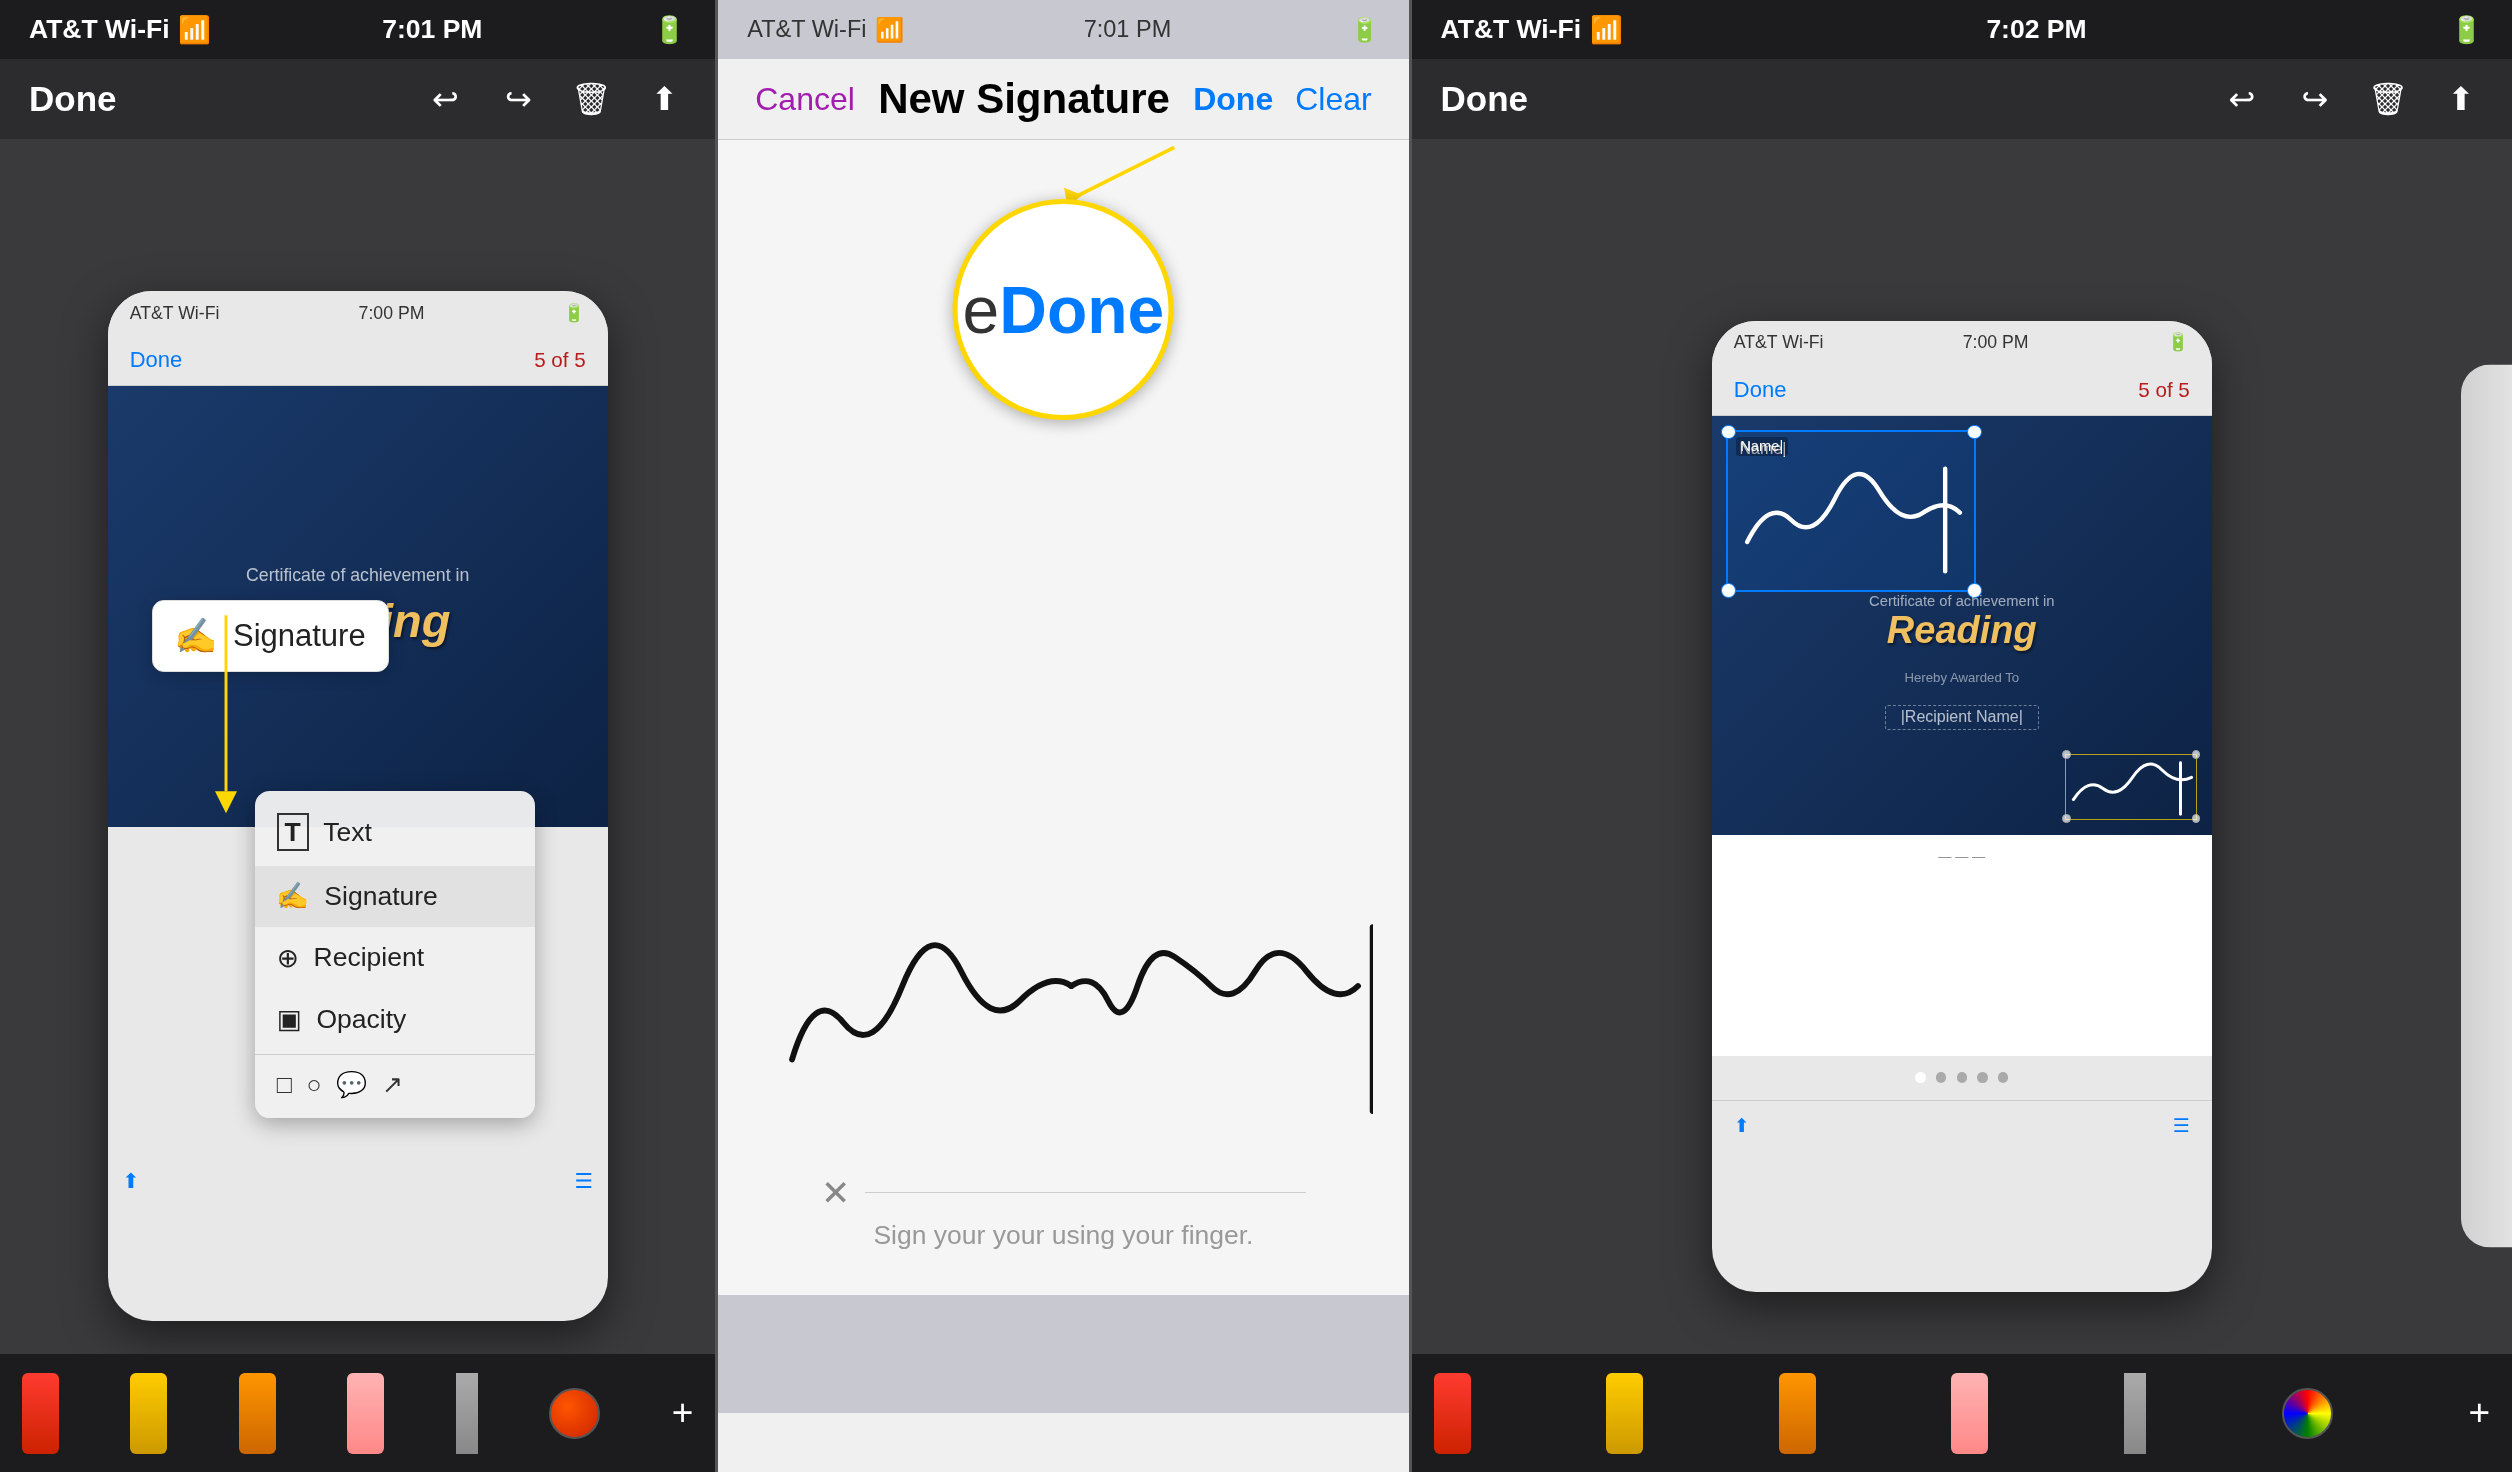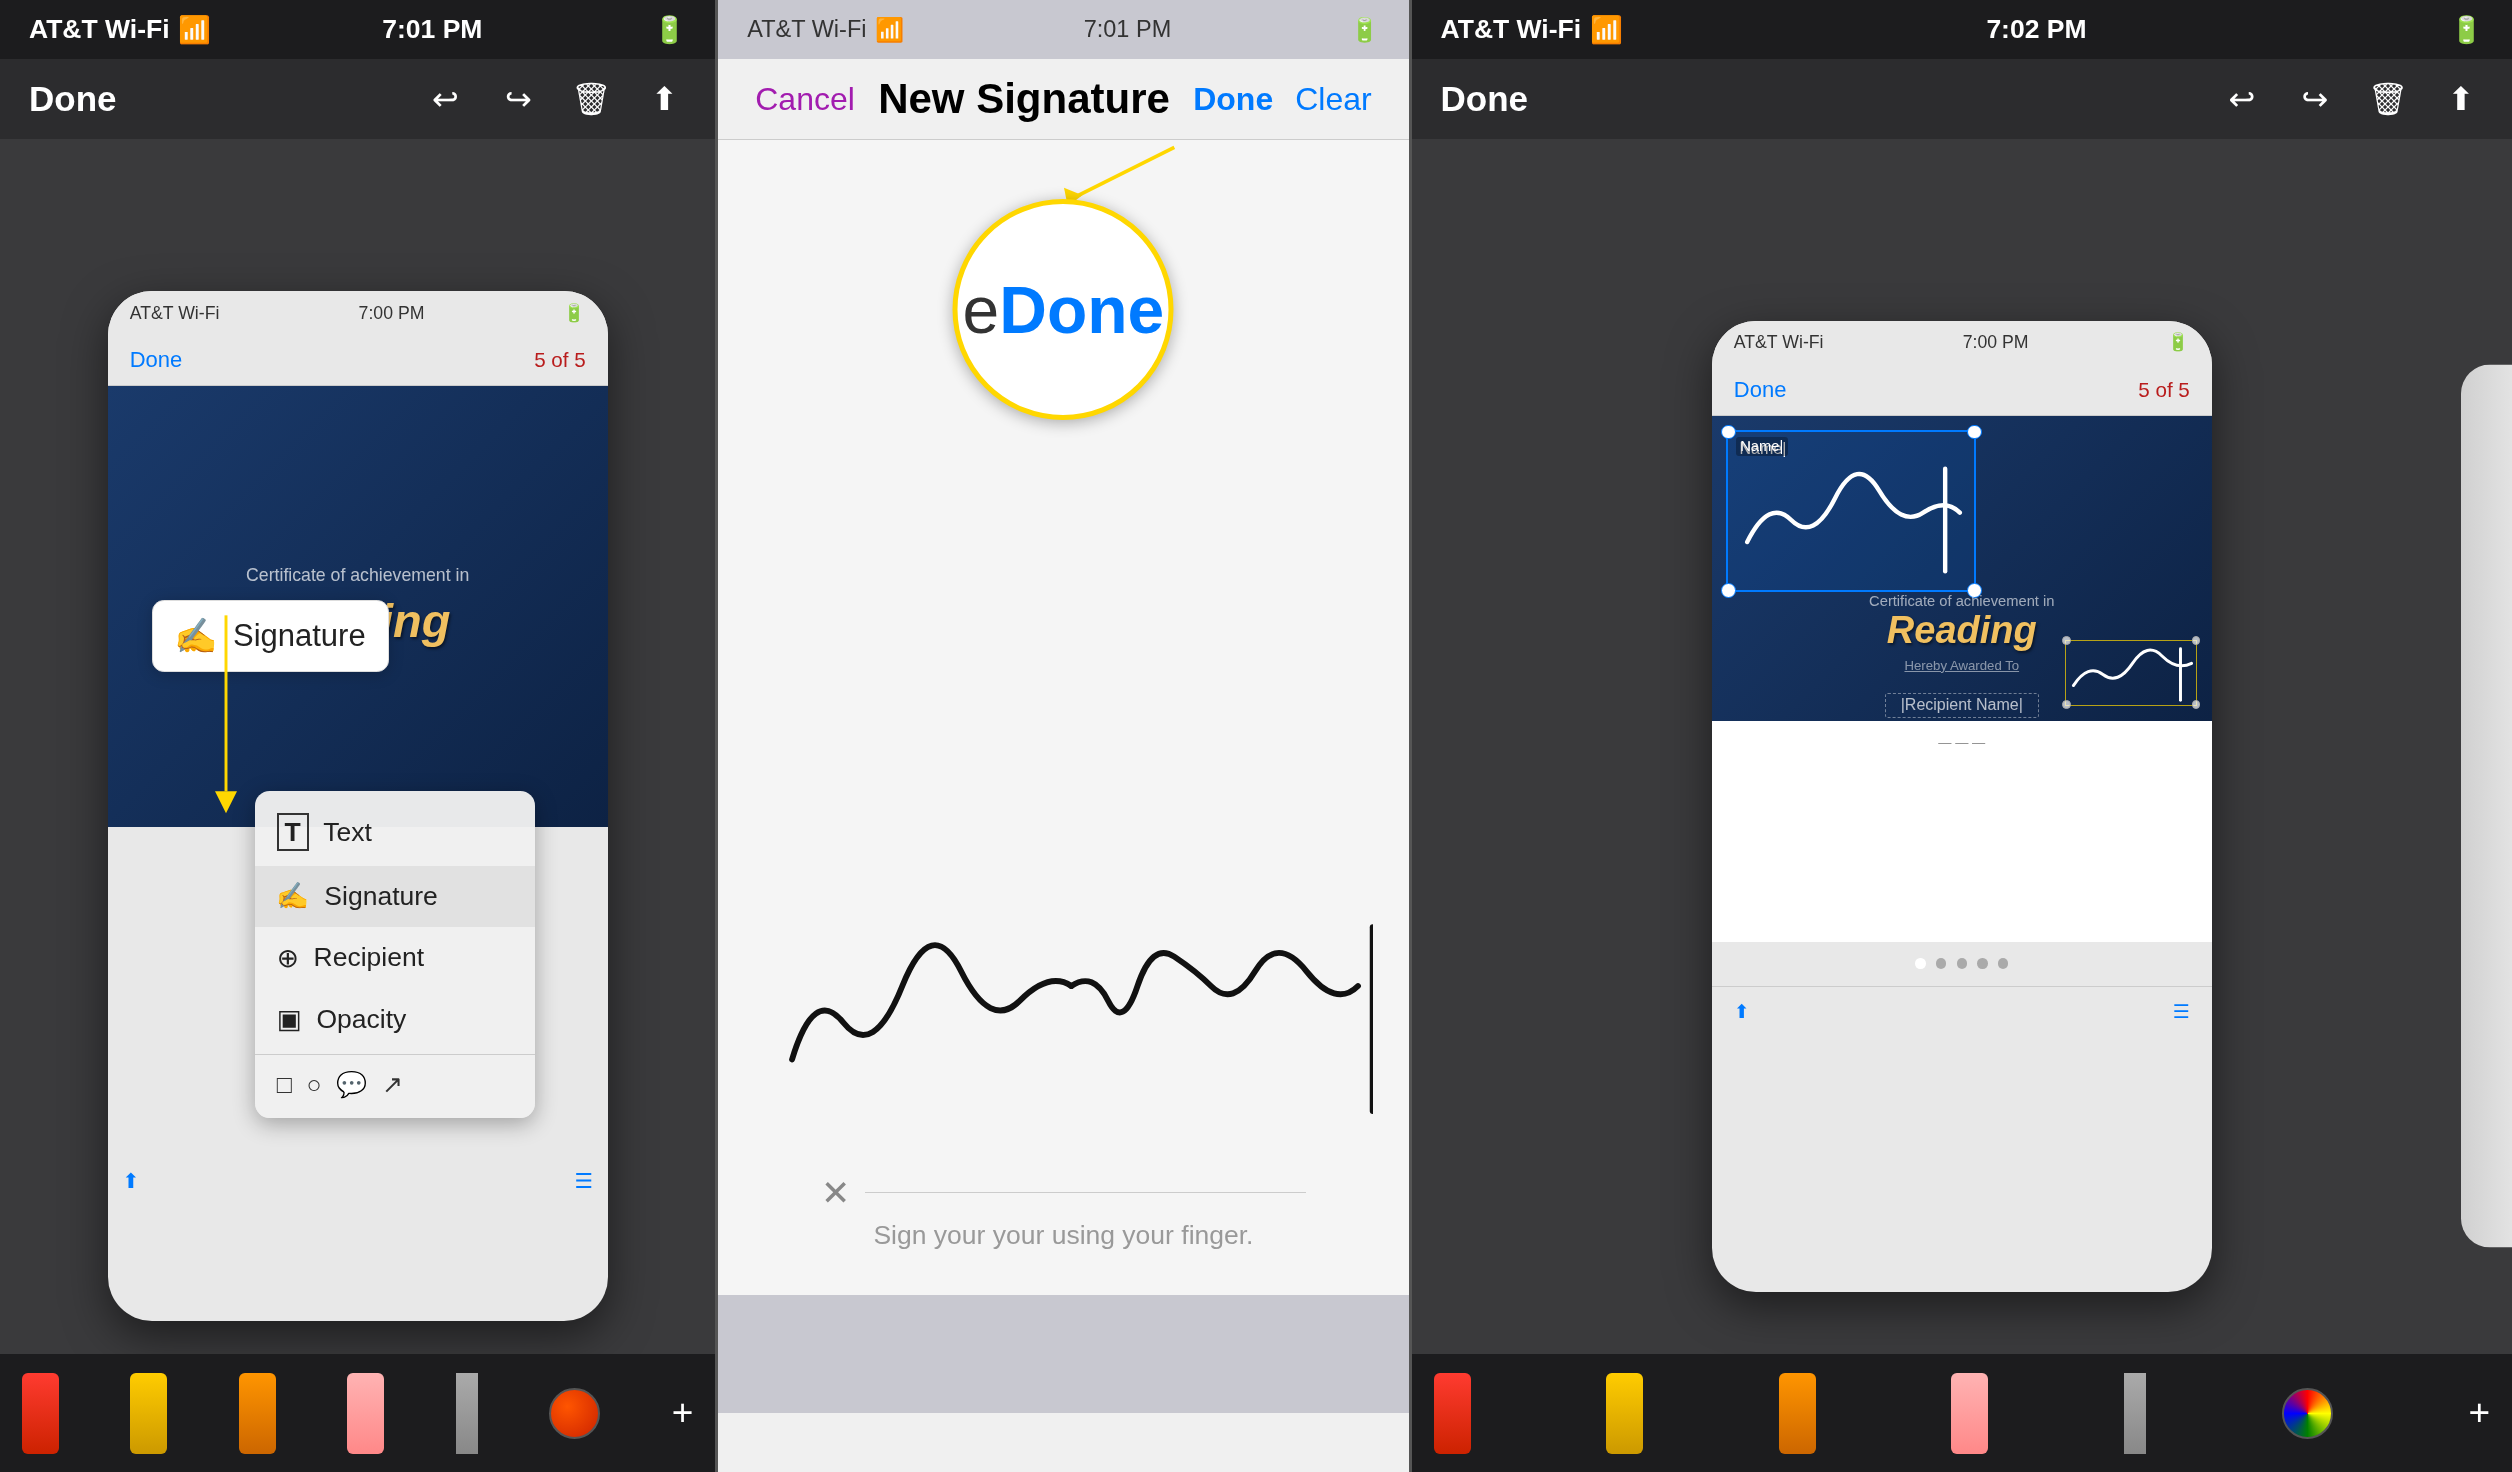--- a/index.html
+++ b/index.html
@@ -326,21 +326,21 @@
       height: 971px;
       background: #e8e8e8;
       border-radius: 44px;
       overflow: hidden;
       position: relative;
       box-shadow: 0 14.7px 44px rgba(0,0,0,0.5);
     }
 
     .cert-area-3 {
       width: 100%;
-      height: 305px;
+      height: 419px;
       background: linear-gradient(135deg, #1a3a6b 0%, #0d2244 100%);
       position: relative;
       overflow: hidden;
     }
 
     
     .sig-selection-box {
       position: absolute;
       top: 14.7px;
       left: 14.7px;
@@ -605,21 +605,21 @@
 
           <svg style="position:absolute;top:22px;left:3.7px;width:243px;height:132px;" viewBox="0 0 330 180" width="243" height="132">
             <path d="M 20 120 Q 50 60 80 90 Q 110 120 140 60 Q 170 0 200 50 Q 230 100 260 80 Q 290 60 310 80" stroke="white" stroke-width="6" fill="none" stroke-linecap="round"></path>
             <line x1="290" y1="20" x2="290" y2="160" stroke="white" stroke-width="6" stroke-linecap="round"></line>
           </svg>
         </div>
 
         <div style="position:absolute;top:177px;left:0;right:0;text-align:center;">
           <div style="color:rgba(255,255,255,0.6);font-size:14.7px;">Certificate of achievement in</div>
           <div style="color:#f0c060;font-size:38px;font-weight:700;font-style:italic;text-shadow:1.5px 1.5px 2.9px rgba(0,0,0,0.5);">Reading</div>
-          <div style="color:rgba(255,255,255,0.5);font-size:13.2px;margin-top:6px;text-decoration:underline;">Hereby Awarded To</div>
+          <div style="color:rgba(255,255,255,0.5);font-size:13.2px;margin-top:18px;">Hereby Awarded To</div>
           <div style="color:rgba(255,255,255,0.7);font-size:16px;margin-top:20px;border:0.7px dashed rgba(255,255,255,0.4);display:inline-block;padding:2.9px 14.7px;border-radius:2.9px;">|Recipient Name|</div>
         </div>
 
         <div style="position:absolute;bottom:14.7px;right:14.7px;border:1.5px solid rgba(255,215,0,0.7);width:132px;height:66px;">
           <svg style="width:100%;height:100%;" viewBox="0 0 176 86" width="129" height="63">
             <path d="M 10 60 Q 30 30 50 45 Q 70 60 90 30 Q 110 0 130 20 Q 150 40 170 30" stroke="white" stroke-width="4" fill="none" stroke-linecap="round"></path>
             <line x1="155" y1="10" x2="155" y2="80" stroke="white" stroke-width="4" stroke-linecap="round"></line>
           </svg>
           
           <div style="position:absolute;width:8.8px;height:8.8px;border-radius:50%;background:rgba(255,255,255,0.7);border:0.7px solid #aaa;top:-4.4px;left:-4.4px;"></div>

